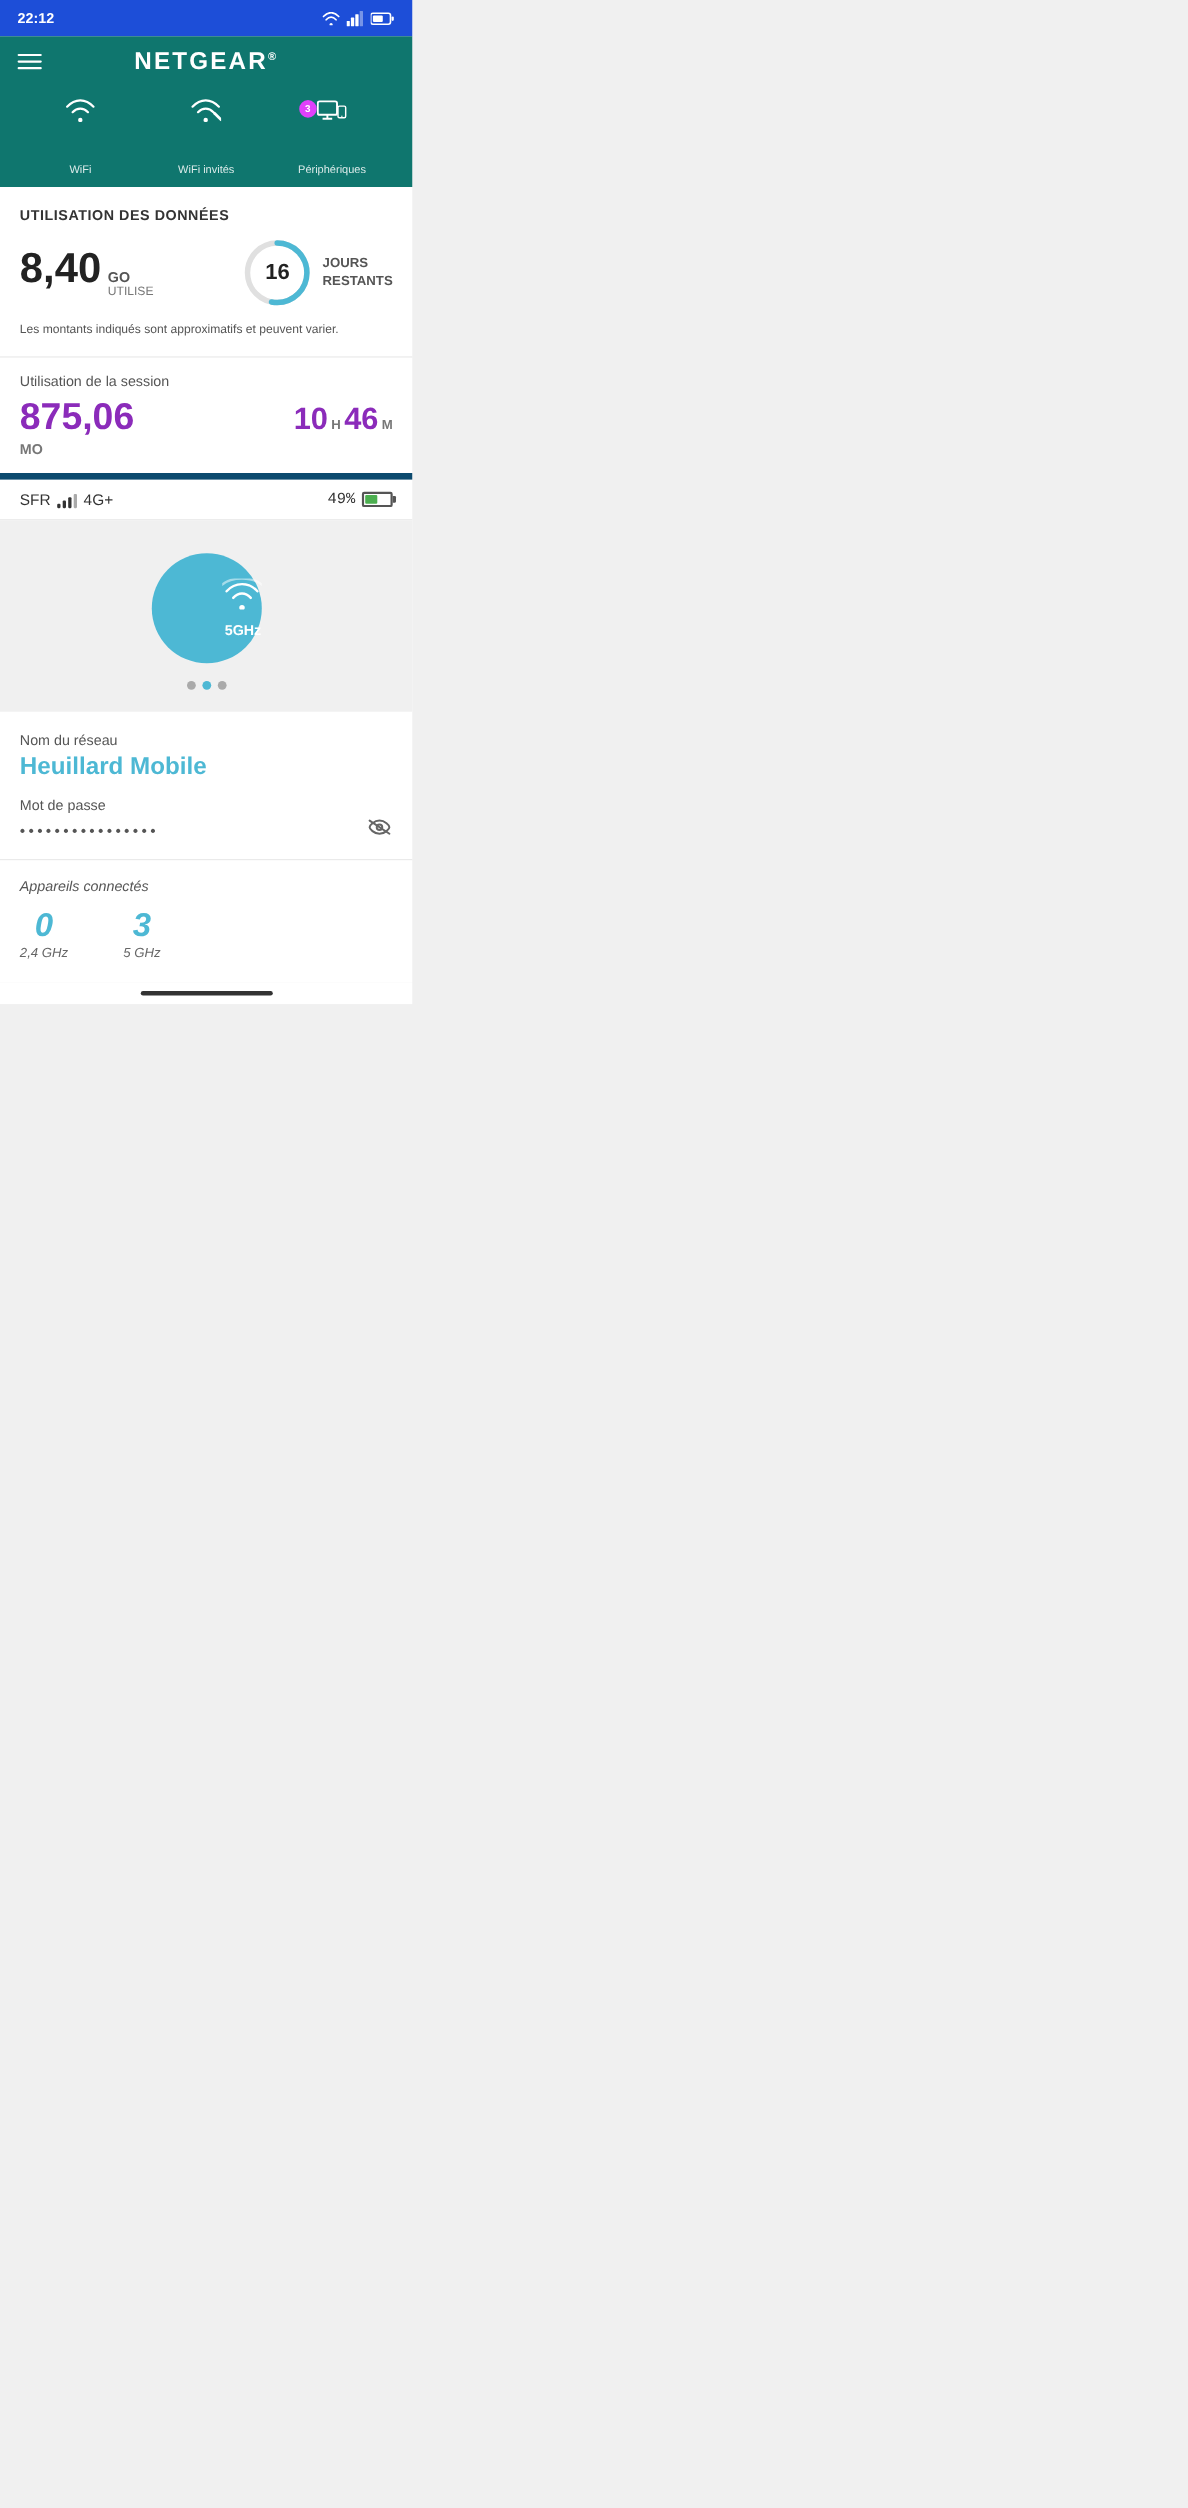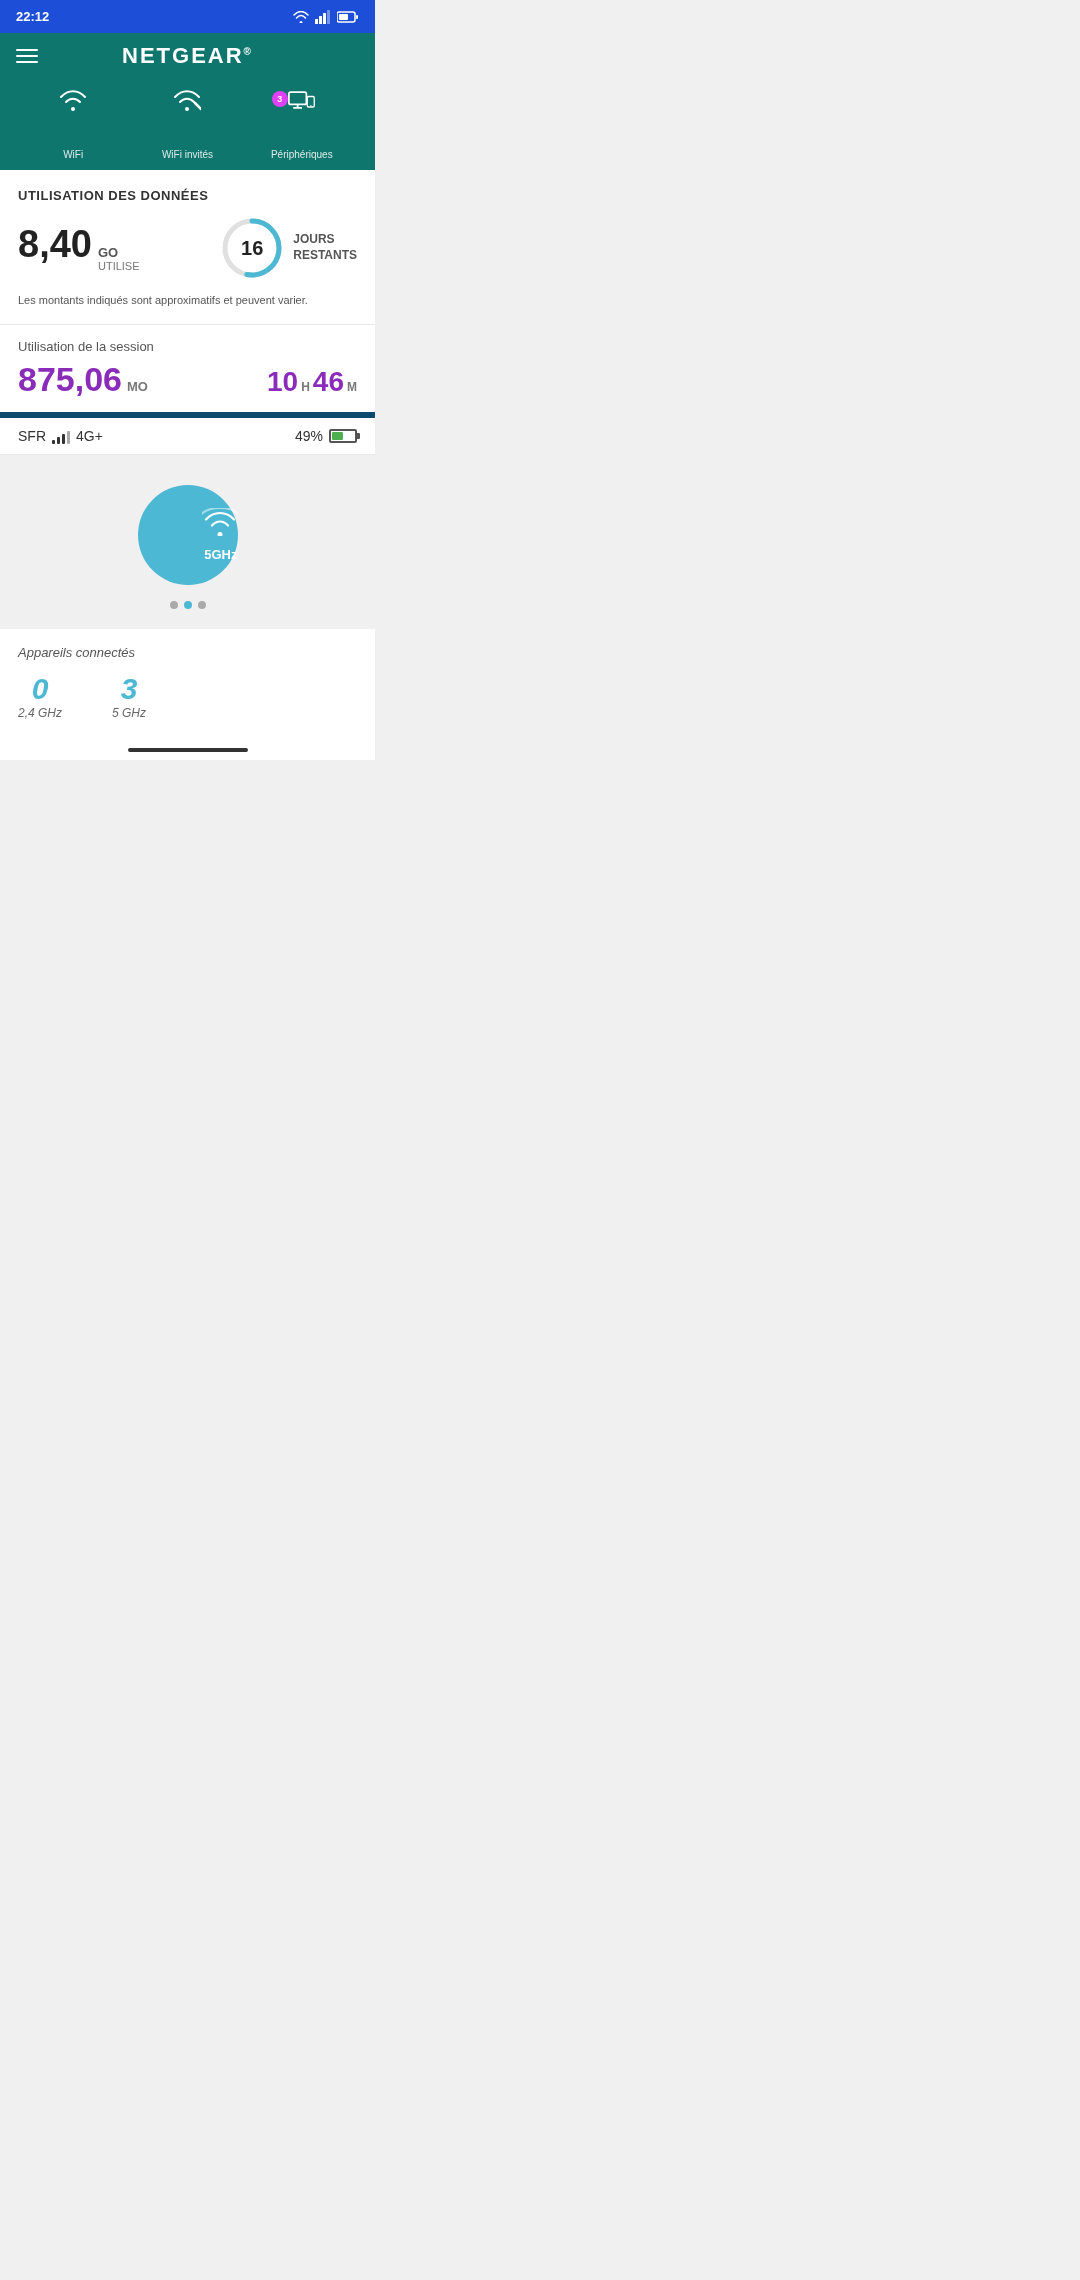--- a/index.html
+++ b/index.html
@@ -213,20 +213,21 @@
     }
     .session-stats {
       display: flex;
       align-items: baseline;
       justify-content: space-between;
     }
     .session-mo {
       display: flex;
       align-items: baseline;
       gap: 5px;
+      flex-direction: column;
     }
     .session-number {
       font-size: 34px;
       font-weight: 700;
       color: #8b2bba;
       line-height: 1;
     }
     .session-unit {
       font-size: 13px;
       font-weight: 600;
@@ -279,20 +280,21 @@
     }
     .network-type {
       font-size: 14px;
       color: #333;
       font-weight: 500;
     }
     .battery-right {
       display: flex;
       align-items: center;
       gap: 6px;
+      font-family: Liberation Mono, monospace;
     }
     .battery-pct {
       font-size: 14px;
       color: #333;
     }
     .battery-icon {
       width: 28px;
       height: 14px;
       border: 2px solid #555;
       border-radius: 2px;
@@ -596,20 +598,35 @@
       </span>
       <span class="wifi-band-label">5GHz</span>
     </div>
     <div class="carousel-dots">
       <div class="dot"></div>
       <div class="dot active"></div>
       <div class="dot"></div>
     </div>
   </div>
 
+  <div class="network-section">
+    <div class="field-label">Nom du réseau</div>
+    <div class="field-value">Heuillard Mobile</div>
+    <div class="field-label">Mot de passe</div>
+    <div class="password-row">
+      <span class="password-dots">••••••••••••••••</span>
+      <span class="eye-icon">
+        <svg width="24" height="18" viewBox="0 0 24 18" fill="none">
+          <path d="M12 3C7 3 3 7.5 3 9s4 6 9 6 9-4.5 9-6-4-6-9-6z" stroke="#666" stroke-width="1.8" fill="none"></path>
+          <circle cx="12" cy="9" r="2.5" stroke="#666" stroke-width="1.8" fill="none"></circle>
+          <line x1="3" y1="3" x2="21" y2="15" stroke="#666" stroke-width="1.8" stroke-linecap="round"></line>
+        </svg>
+      </span>
+    </div>
+  </div>
 
   <div class="devices-section">
     <div class="devices-title">Appareils connectés</div>
     <div class="devices-row">
       <div class="device-item">
         <span class="device-count">0</span>
         <span class="device-freq">2,4 GHz</span>
       </div>
       <div class="device-item">
         <span class="device-count">3</span>

